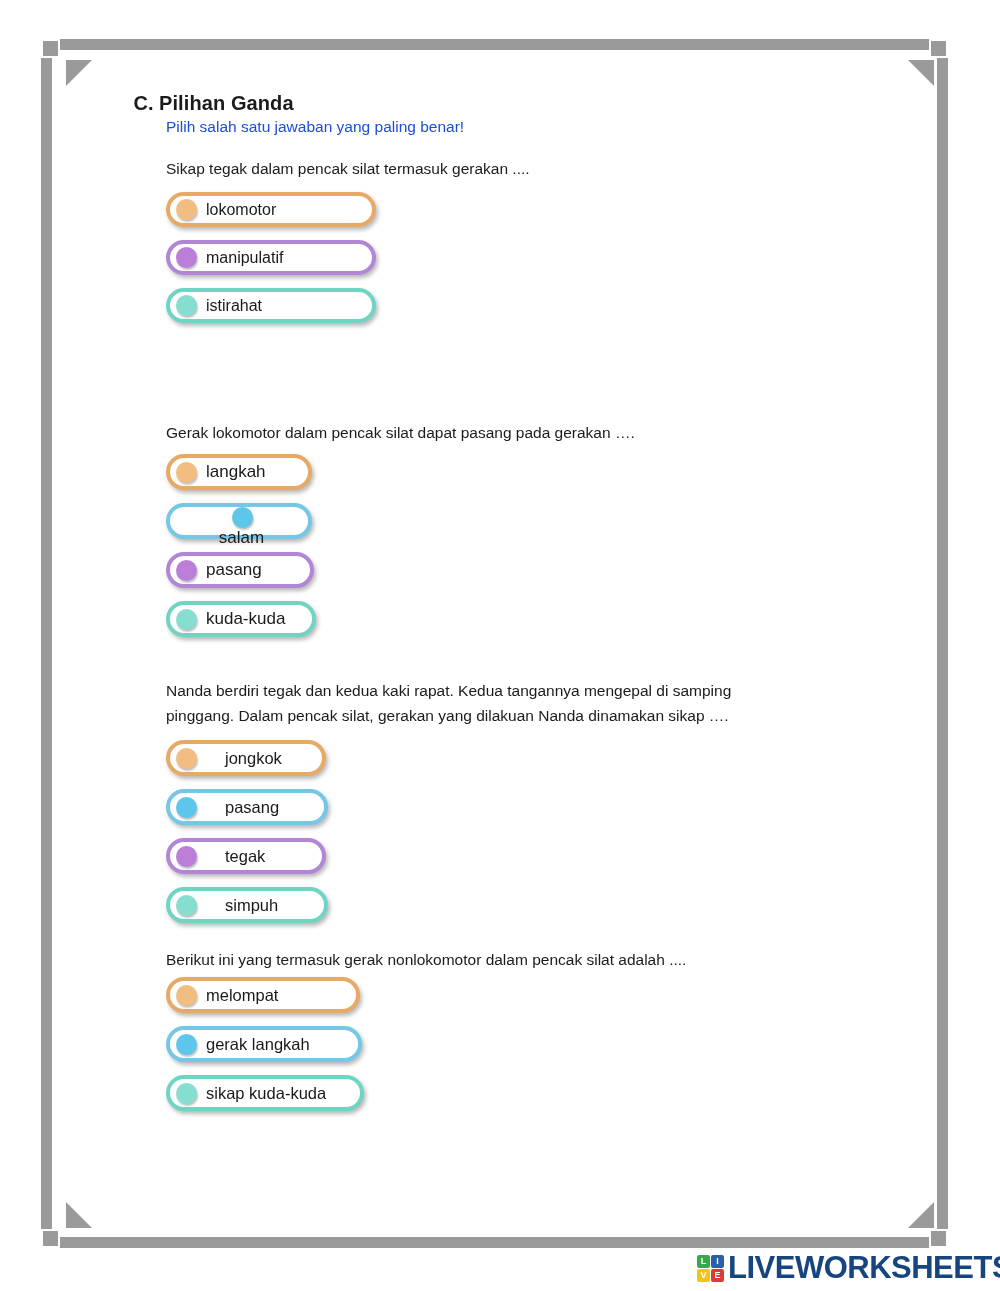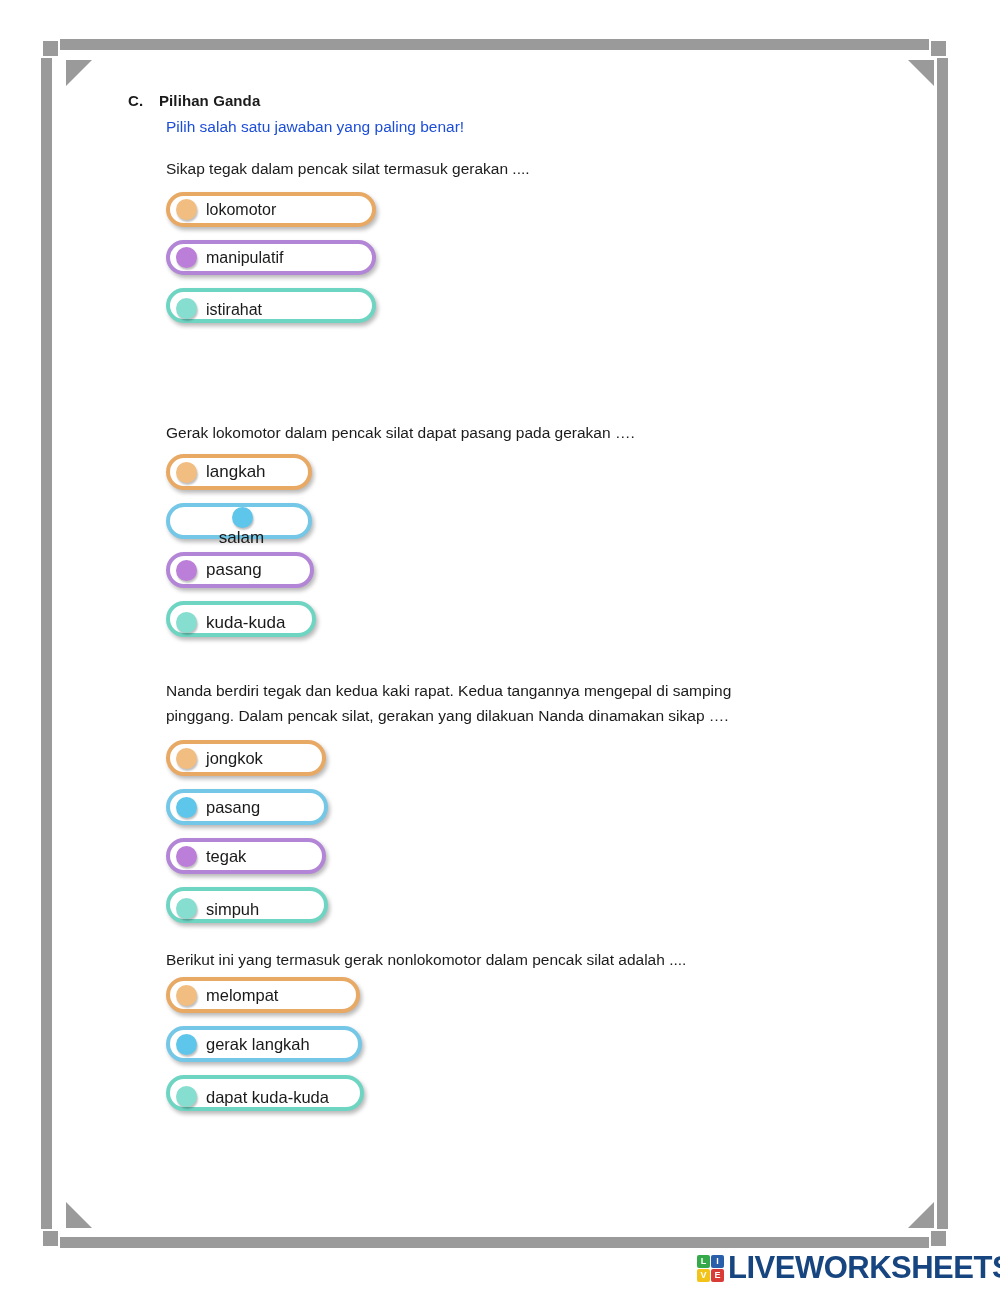--- a/index.html
+++ b/index.html
@@ -76,24 +76,25 @@
     position: absolute;
     left: 0; top: 0;
     width: 1000px;
     height: 1291px;
   }
 
   .section-head {
     position: absolute;
     left: 128px;
     top: 92px;
-    font-size: 15px;
+    font-size: 20px;
     font-weight: bold;
     color: #1b1b1b;
     letter-spacing: 0.1px;
+    text-align: center;
   }
   .section-head .letter {
     display: inline-block;
     width: 31px;
   }
 
   .instruction {
     position: absolute;
     left: 166px;
     top: 118px;
@@ -144,31 +145,31 @@
   }
 
   
   .opt.c-orange { border-color: #e8a964; }
   .opt.c-orange .bullet { background: #f2bd81; }
   .opt.c-blue   { border-color: #74c7e6; }
   .opt.c-blue   .bullet { background: #5ec6ea; }
   .opt.c-purple { border-color: #b храм; }
   .opt.c-purple { border-color: #b385d6; }
   .opt.c-purple .bullet { background: #bb7ed9; }
-  .opt.c-teal   { border-color: #6fd5c3; align-items: flex-end; }
+  .opt.c-teal   { border-color: #6fd5c3; }
   .opt.c-teal   .bullet { background: #86ded0; }
 
   
   .g1 .opt { width: 210px; height: 35px; }
   .g1 .opt .opt-label { font-size: 16px; }
 
   .g2 .opt { width: 148px; height: 36px; }
   .g2 .opt .opt-label { font-size: 17px; }
 
-  .g3 .opt { width: 162px; height: 36px; }
+  .g3 .opt { width: 162px; height: 36px; gap: 19px; }
   .g3 .opt .opt-label { font-size: 16.5px; }
 
   .g4 .opt { width: 196px; height: 36px; }
   .g4 .opt .opt-label { font-size: 16.5px; }
 
   
   .g2 .opt.w-langkah { width: 146px; }
   .g2 .opt.w-salam   { width: 146px; flex-direction: column; }
   .g2 .opt.w-pasang  { width: 148px; }
   .g2 .opt.w-kuda    { width: 150px; }
@@ -312,21 +313,21 @@
     <div class="opt c-orange w-melompat">
       <span class="bullet"></span>
       <span class="opt-label">melompat</span>
     </div>
     <div class="opt c-blue w-gerak">
       <span class="bullet"></span>
       <span class="opt-label">gerak langkah</span>
     </div>
     <div class="opt c-teal w-sikap">
       <span class="bullet"></span>
-      <span class="opt-label">dapat kuda-kuda</span>
+      <span class="opt-label">sikap kuda-kuda</span>
     </div>
   </div>
 
   <div class="logo">
     <div class="logo-tiles">
       <div class="logo-tile t-l">L</div>
       <div class="logo-tile t-i">I</div>
       <div class="logo-tile t-v">V</div>
       <div class="logo-tile t-e">E</div>
     </div>

